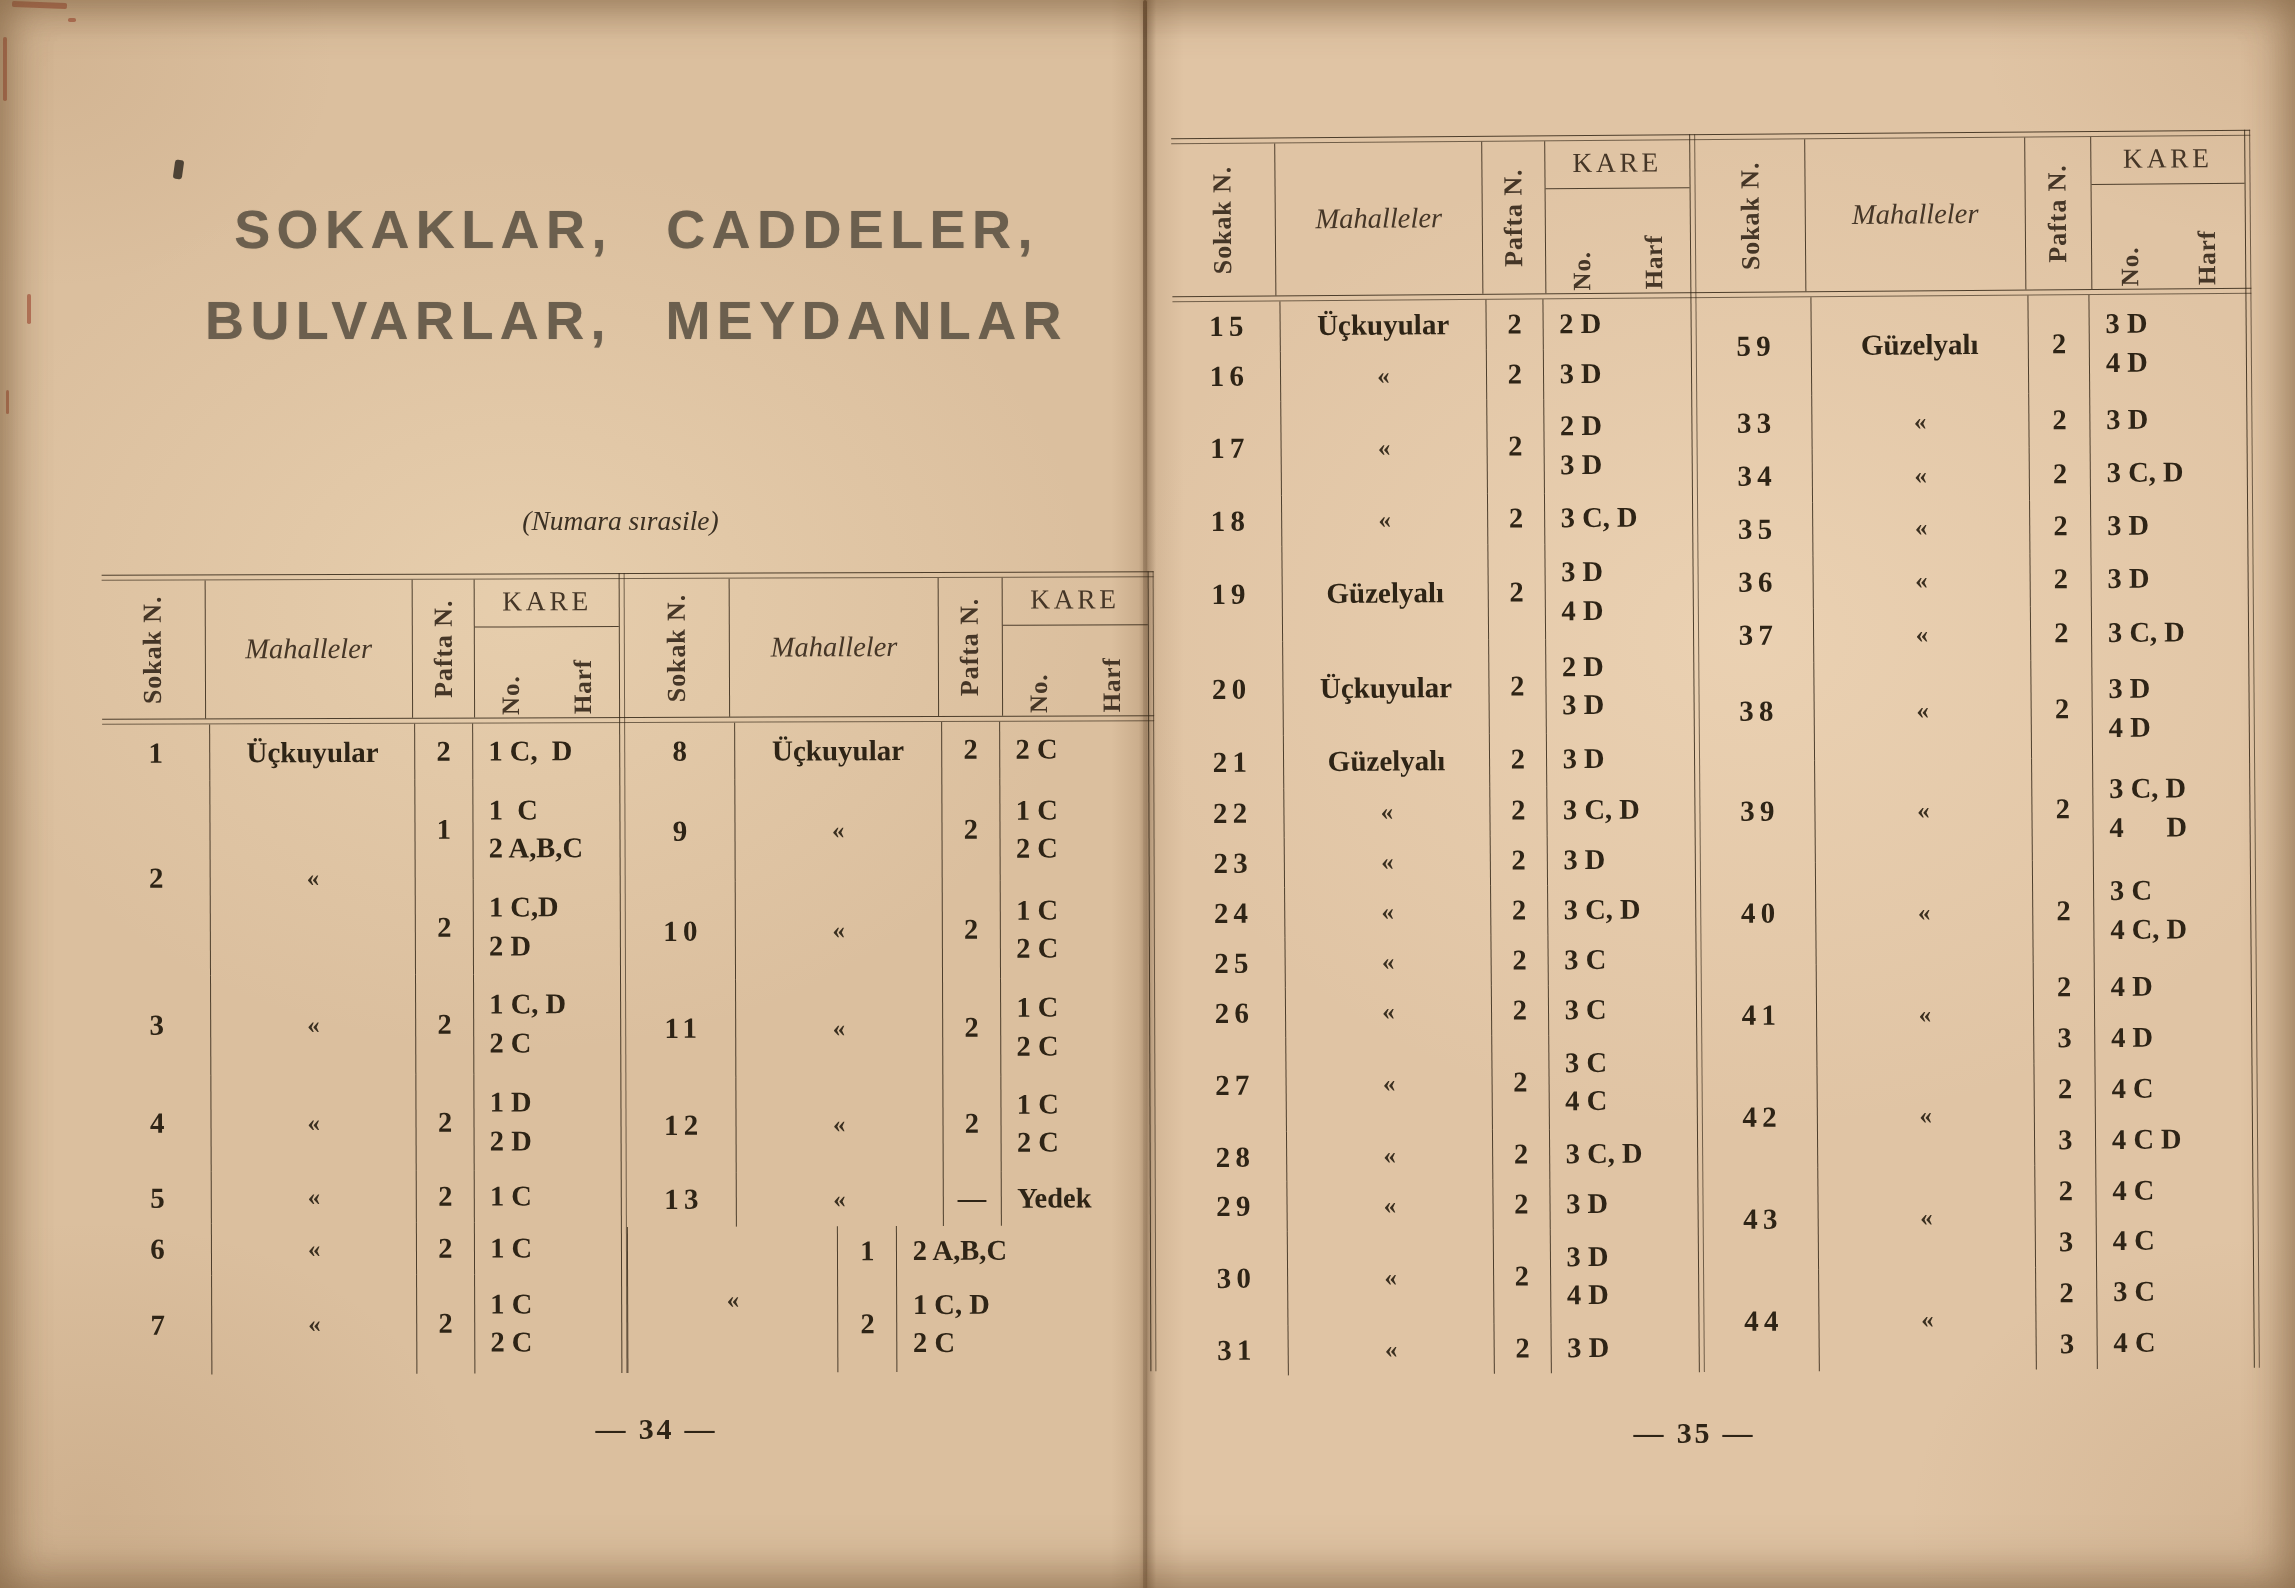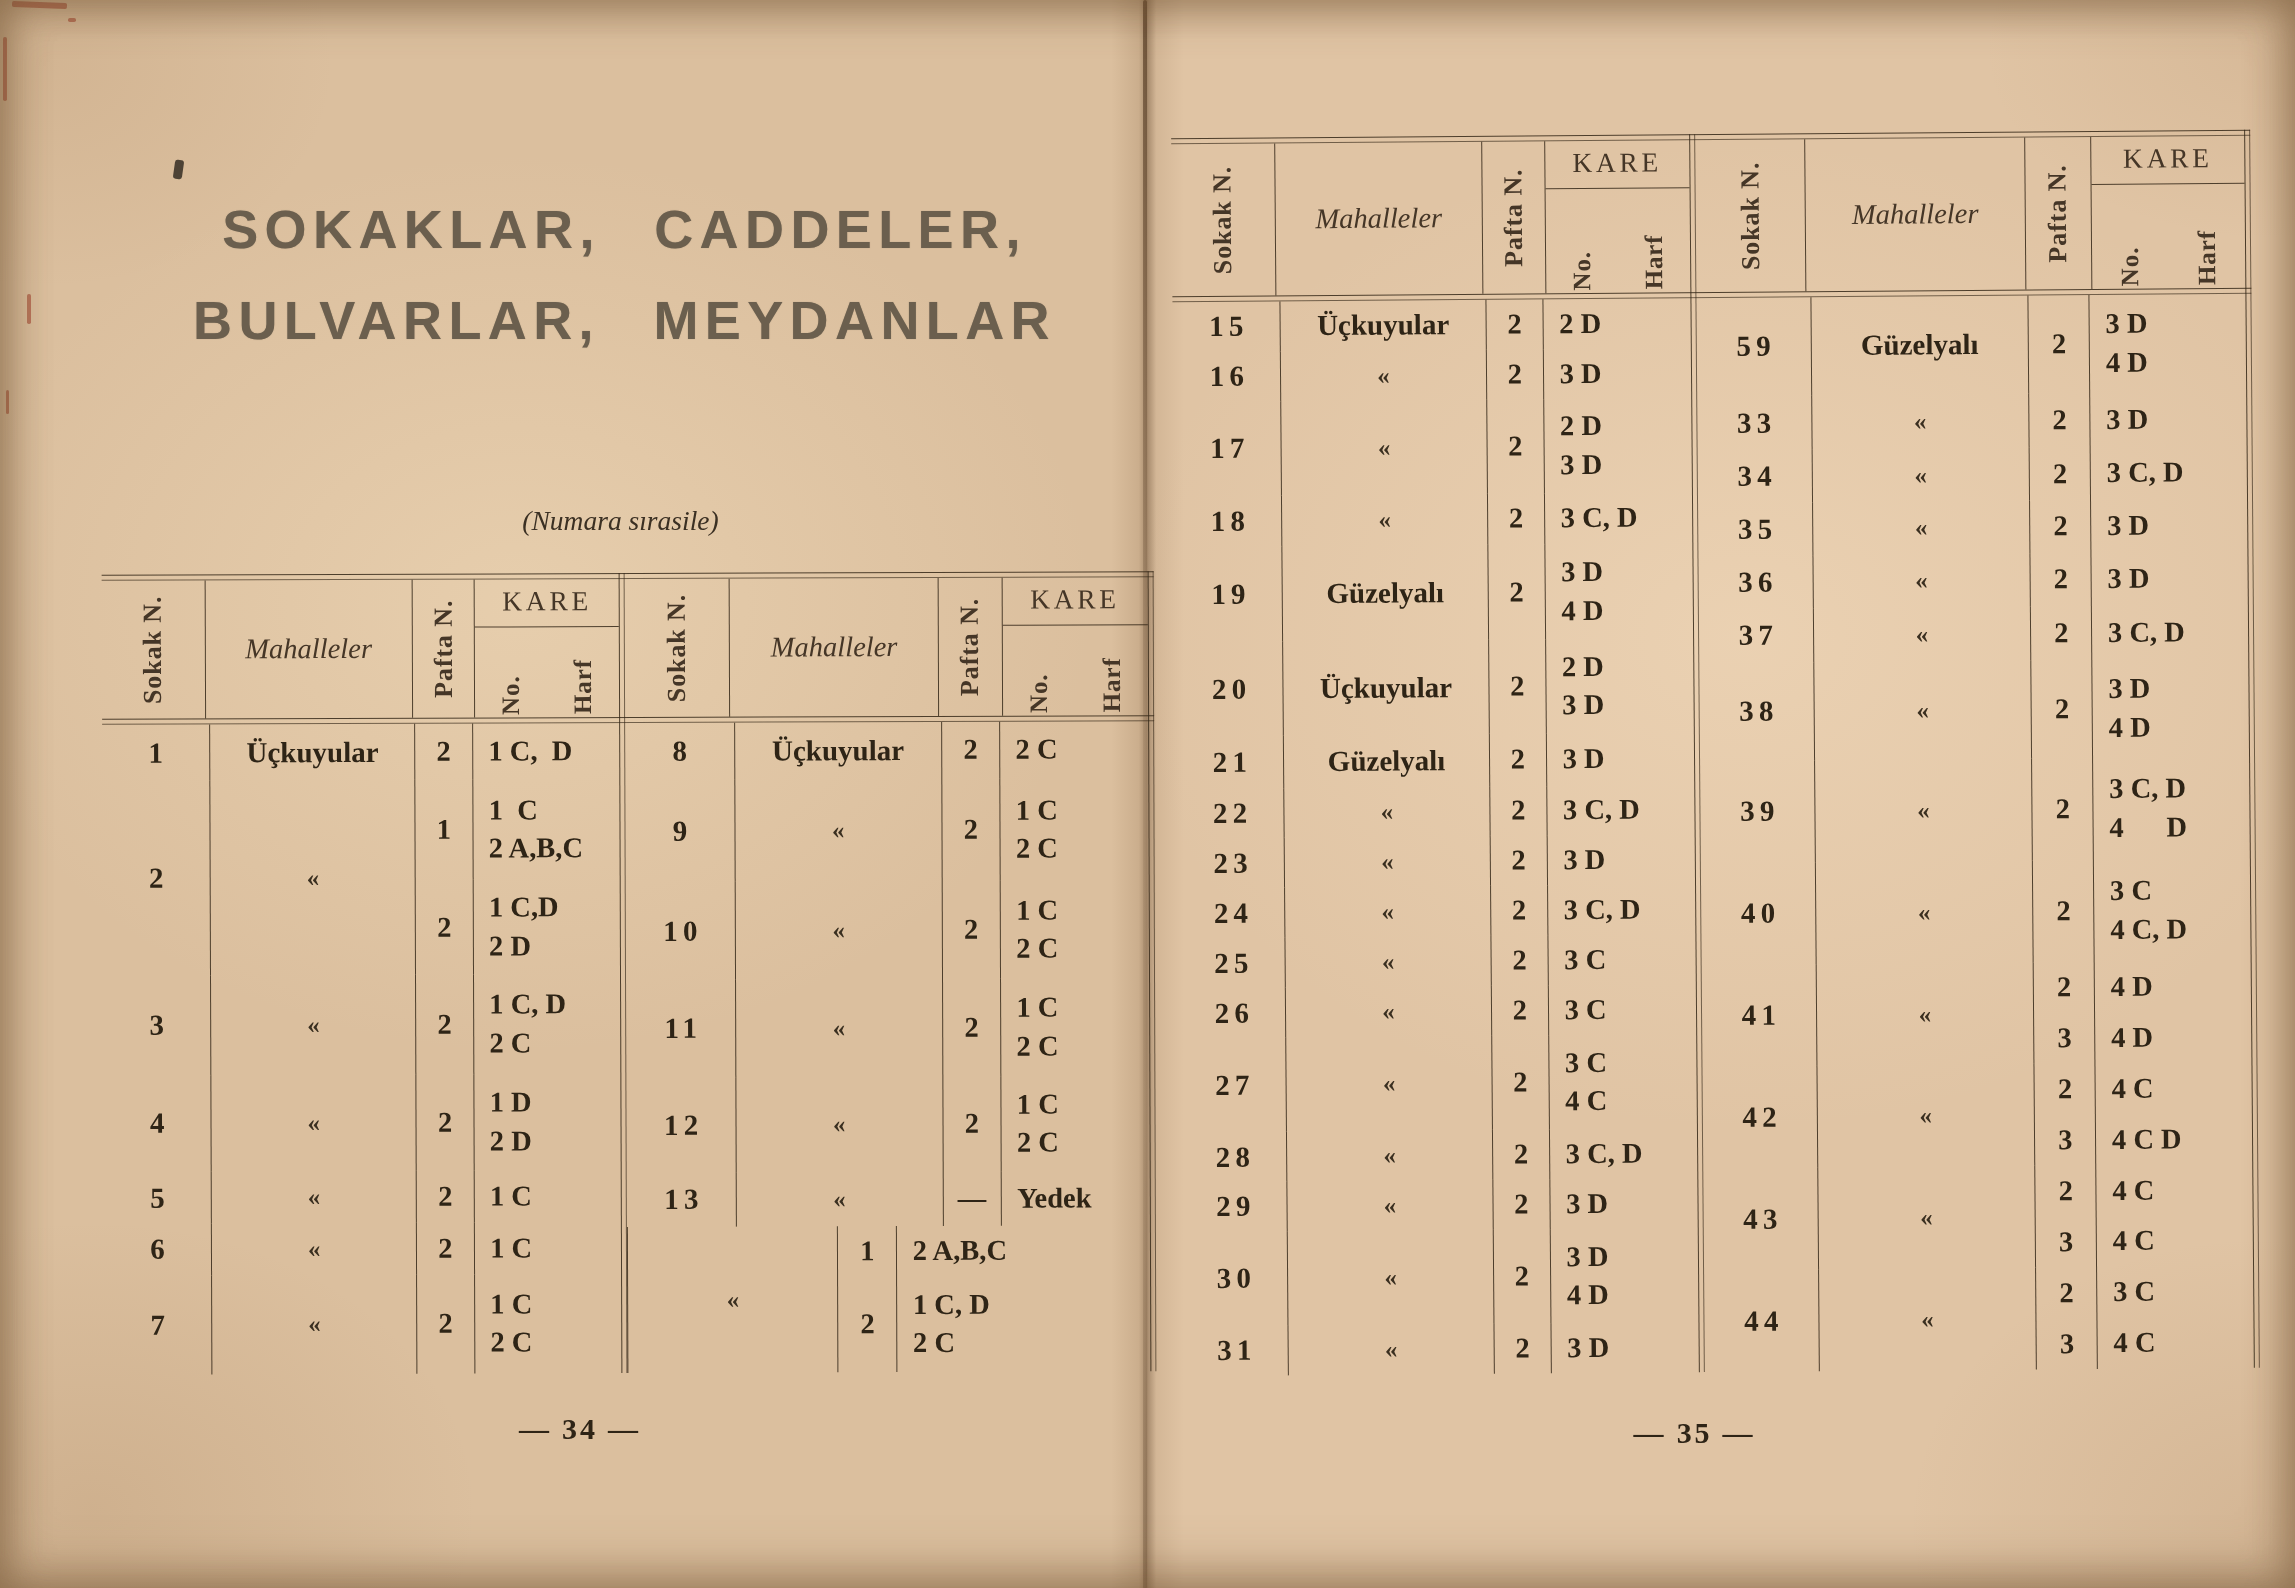--- a/index.html
+++ b/index.html
@@ -38,33 +38,33 @@
     background:linear-gradient(to right, rgba(120,86,52,0) 0%, rgba(118,84,50,0.16) 38%,
                rgba(88,60,34,0.42) 50%, rgba(118,84,50,0.12) 62%, rgba(120,86,52,0) 100%);}
   #fold-crease{position:absolute;top:0;left:1143px;width:4.1px;height:1589px;z-index:6;border-radius:2.3px;
     background:linear-gradient(to bottom, rgba(74,48,26,0.62) 0%, rgba(74,48,26,0.38) 22%,
                rgba(74,48,26,0.10) 45%, rgba(74,48,26,0.08) 70%, rgba(74,48,26,0.28) 100%);}
 
   .red-mark{position:absolute;background:var(--red);opacity:0.55;border-radius:1.8px;z-index:7;}
   .smudge{position:absolute;background:#2b241c;opacity:0.8;border-radius:2.8px;z-index:7;}
 
   
-  #title-block{position:absolute;left:140px;top:202px;width:969px;text-align:center;z-index:10;}
+  #title-block{position:absolute;left:152px;top:202px;width:969px;text-align:center;z-index:10;}
   .title-line{font-family:"Liberation Sans","DejaVu Sans",sans-serif;font-weight:bold;
     font-size:54px;line-height:1.0;letter-spacing:6.4px;word-spacing:32px;color:var(--title);
     text-shadow:0 0 0.9px rgba(107,95,78,0.5);}
   .title-line + .title-line{margin-top:37px;}
   #section-title{position:absolute;left:152px;top:427px;width:946px;text-align:center;z-index:10;
     font-family:"Liberation Sans","DejaVu Sans",sans-serif;font-weight:bold;font-size:43px;
     letter-spacing:13.8px;color:#4e4234;}
   #section-note{position:absolute;left:152px;top:505px;width:937px;text-align:center;z-index:10;
     font-style:italic;font-size:27.5px;color:#3b3023;}
 
   .page-num{position:absolute;z-index:10;font-weight:bold;font-size:30px;letter-spacing:2.8px;color:var(--ink);}
-  #pn34{left:519px;top:1412px;width:275px;}
+  #pn34{left:519px;top:1412px;width:275px;text-align:center;}
   #pn35{left:1552px;top:1416px;width:285px;text-align:center;}
 
   
   .tbl{position:absolute;display:grid;z-index:10;}
   #tbl34{left:103px;top:573px;width:1052px;grid-template-columns:1fr 6px 1.01fr 6px;
          grid-template-rows:6px 138px 6px 650px;transform:rotate(-0.2deg);}
   #tbl35{left:1176px;top:134px;width:1079px;grid-template-columns:1fr 6px 1.06fr 6px;
          grid-template-rows:6px 152px 6px 1074px;transform:rotate(-0.45deg);}
 
   .hrule{border-top:1.8px solid var(--rule);border-bottom:1.8px solid var(--rule-soft);}

